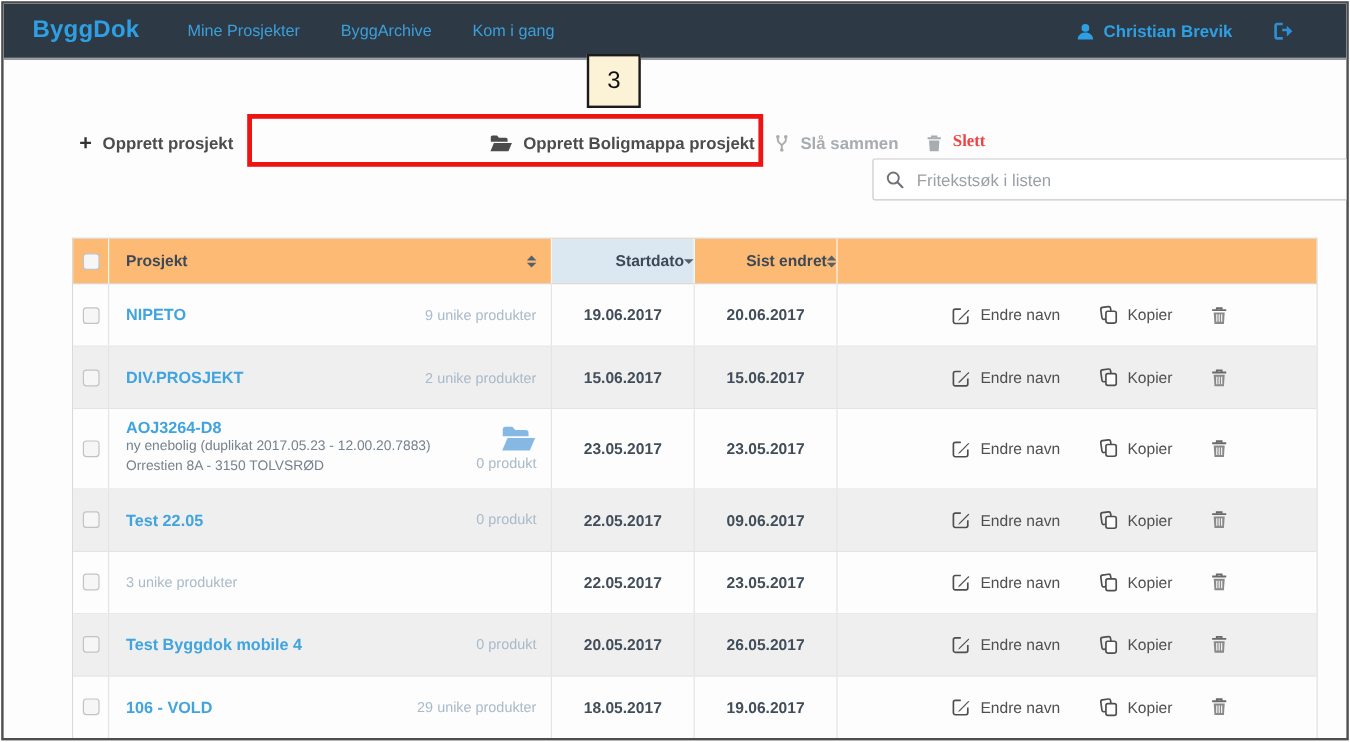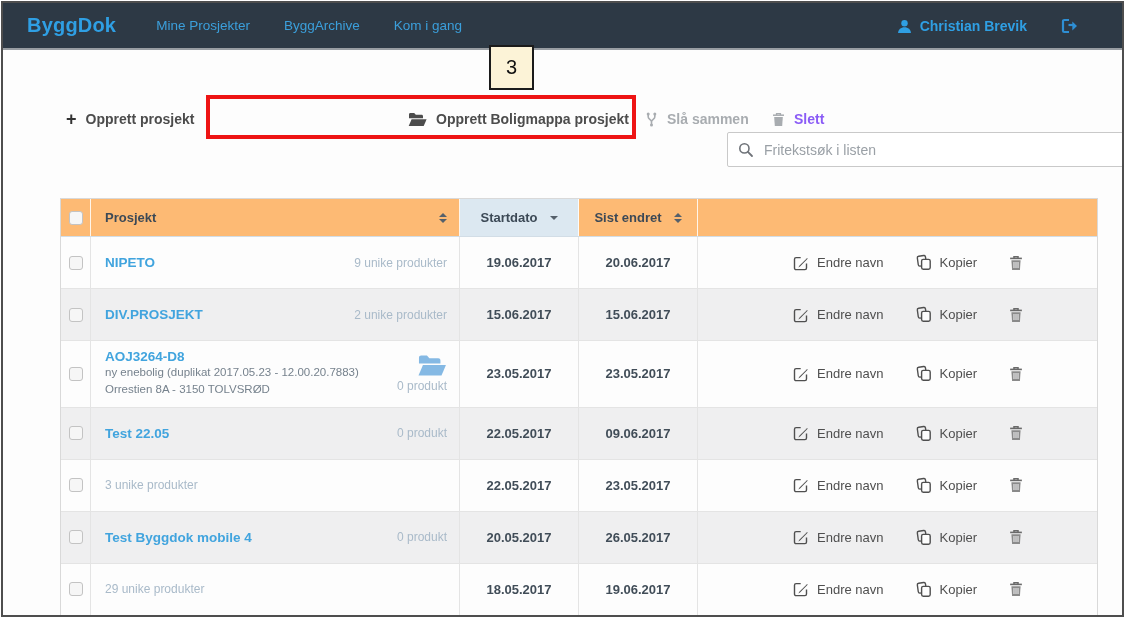--- a/index.html
+++ b/index.html
@@ -29,21 +29,21 @@
   .redbox {
     position:absolute; left:203px; top:92px; width:430px; height:44px;
     border:4px solid #ee1414; z-index:25; pointer-events:none;
   }
   
   .tb-item { position:absolute; top:100px; height:32px; display:flex; align-items:center; gap:9px; cursor:pointer; font-size:14px; font-weight:700; }
   .tb-create { left:63px; color:#4c4c4c; }
   .tb-koble { left:224px; color:#3aa0dc; }
   .tb-opprettbm { left:405px; color:#4c4c4c; }
   .tb-merge { left:642px; color:#a8acb0; }
-  .tb-slett { left:769px; color:#8b5cf6; }
+  .tb-slett { left:769px; color:#ef4444;font-family:Liberation Serif, serif; }
   .plus-glyph { font-size:18px; font-weight:700; color:#333; line-height:1; }
   
   .searchbox {
     position:absolute; left:724px; top:129px; width:429px; height:35px;
     background:#fff; border:1px solid #c9c9c9; border-radius:2px;
     display:flex; align-items:center; padding:0 10px; gap:10px;
   }
   .searchbox input {
     border:none; outline:none; flex:1; font-size:14px;
     font-family:"Liberation Sans", sans-serif; color:#444; background:transparent;
@@ -73,21 +73,21 @@
   .date-text { color:#414d58; font-size:13px; font-weight:700; }
   .actions-inner { display:flex; align-items:center; gap:32px; padding-left:95px; }
   .act-btn { display:flex; align-items:center; gap:8px; color:#4f4f4f; font-size:13px; cursor:pointer; }
   .trash-btn { cursor:pointer; display:flex; align-items:center; }
   .sort-both { display:inline-flex; flex-direction:column; gap:2px; cursor:pointer; }
   .tri-up { width:0; height:0; border-left:4px solid transparent; border-right:4px solid transparent; border-bottom:4px solid #55606b; }
   .tri-down { width:0; height:0; border-left:4px solid transparent; border-right:4px solid transparent; border-top:4px solid #55606b; }
   .sort-right { position:absolute; right:12px; }
   .hd-label-pad { padding-left:14px; }
   .partial-row { height:6px; background:#efeff0; }
-  .hd-center { justify-content:center; gap:12px; }
+  .hd-center { justify-content:flex-end; }
 </style>
 </head>
 <body>
 
 <div class="frame">
 
   <div class="navbar">
     <div class="brand">ByggDok</div>
     <div class="nav-link">Mine Prosjekter</div>
     <div class="nav-link">ByggArchive</div>
@@ -517,20 +517,23 @@
       </div>
     </div>
   </div>
 
   <div class="trow">
     <div class="tcell col-chk">
       <span class="checkbox"></span>
     </div>
     <div class="tcell col-proj">
       <div class="proj-cell-inner">
+        <div class="proj-main">
+          <div class="proj-link">106 - VOLD</div>
+        </div>
         <div class="proj-side">
 
           <span class="products">29 unike produkter</span>
         </div>
       </div>
     </div>
     <div class="tcell col-date">
       <span class="date-text">18.05.2017</span>
     </div>
     <div class="tcell col-date">

